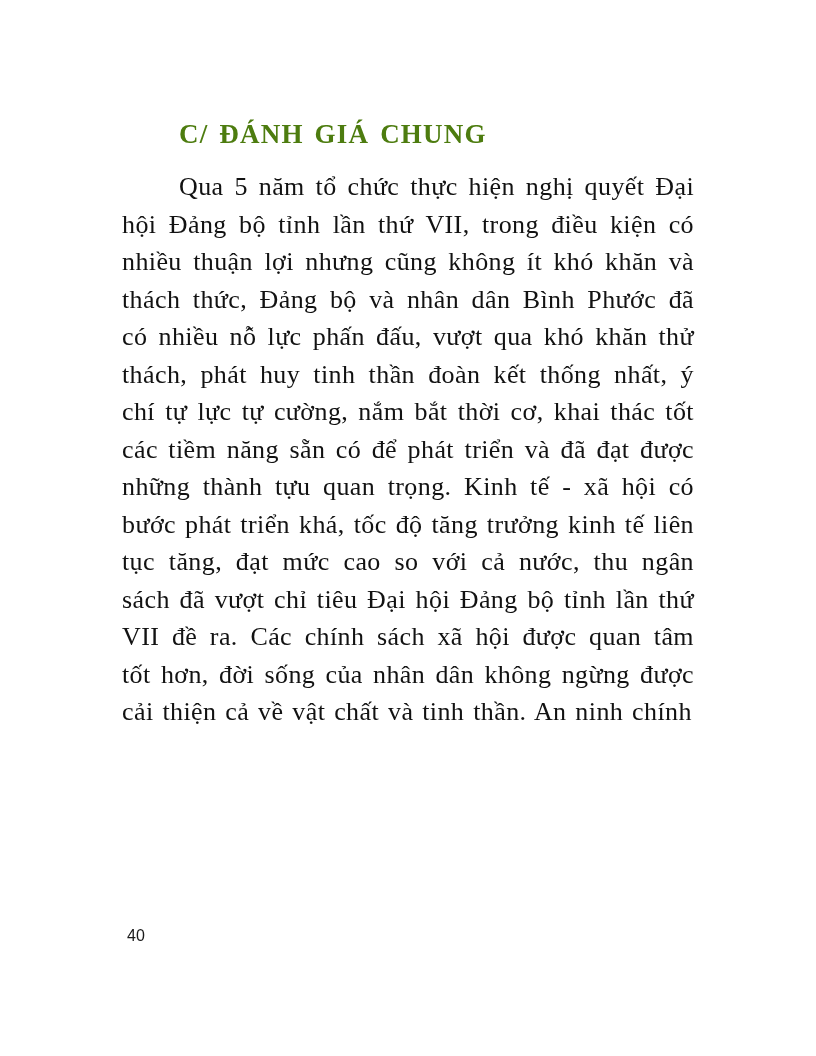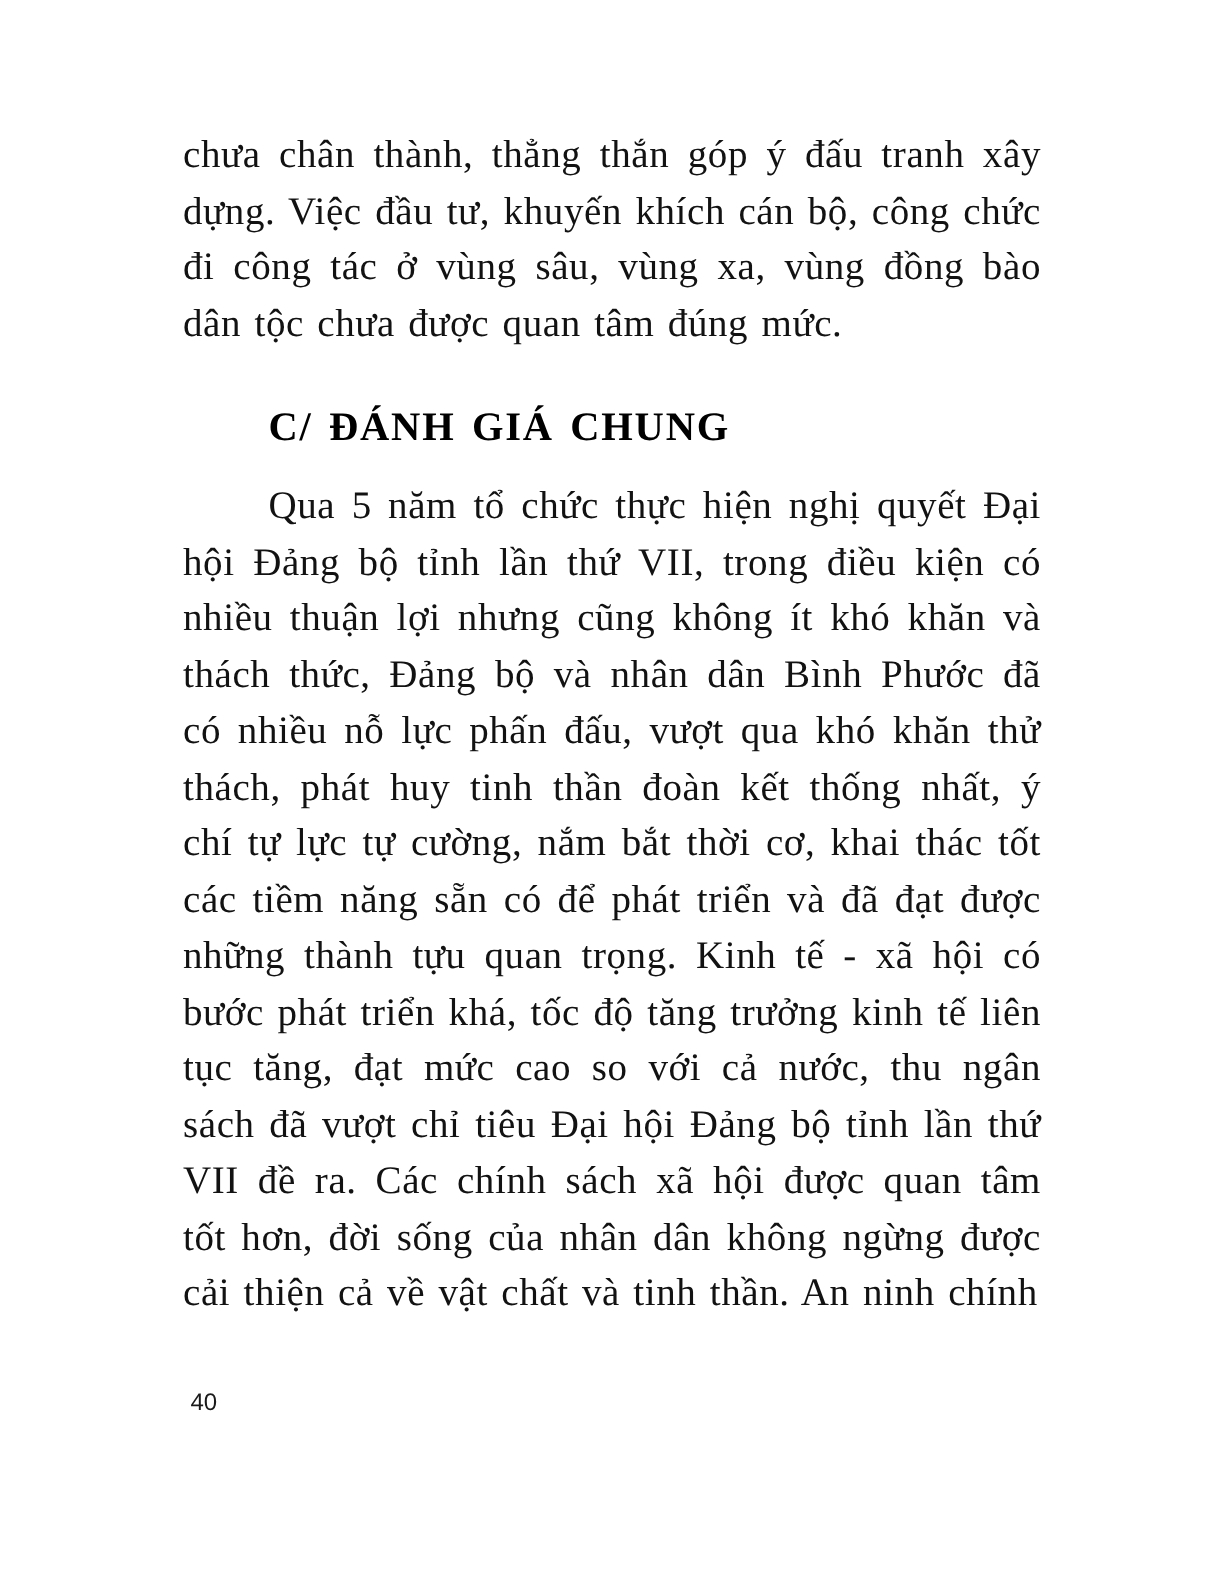--- a/index.html
+++ b/index.html
@@ -37,35 +37,34 @@
   .indented {
     text-indent: 57px;
   }
   .section-heading {
     margin: 33px 0 17px 0;
     padding-left: 57px;
     font-size: 27px;
     font-weight: bold;
     letter-spacing: 1.2px;
     word-spacing: 3px;
-    color: #000000;
+    color: #4d7c0f;
     line-height: 34px;
   }
   .page-number {
     position: absolute;
     left: 127px;
     top: 927px;
     font-family: "Liberation Sans", "DejaVu Sans", sans-serif;
     font-size: 16px;
     color: #1a1a1a;
   }
 </style>
 </head>
 <body>
 
 <div class="page">
   <div class="text-block">
-    <p class="body-paragraph continuation">chưa chân thành, thẳng thắn góp ý đấu tranh xây dựng. Việc đầu tư, khuyến khích cán bộ, công chức đi công tác ở vùng sâu, vùng xa, vùng đồng bào dân tộc chưa được quan tâm đúng mức.</p>
     <h2 class="section-heading">C/ ĐÁNH GIÁ CHUNG</h2>
     <p class="body-paragraph indented">Qua 5 năm tổ chức thực hiện nghị quyết Đại hội Đảng bộ tỉnh lần thứ VII, trong điều kiện có nhiều thuận lợi nhưng cũng không ít khó khăn và thách thức, Đảng bộ và nhân dân Bình Phước đã có nhiều nỗ lực phấn đấu, vượt qua khó khăn thử thách, phát huy tinh thần đoàn kết thống nhất, ý chí tự lực tự cường, nắm bắt thời cơ, khai thác tốt các tiềm năng sẵn có để phát triển và đã đạt được những thành tựu quan trọng. Kinh tế - xã hội có bước phát triển khá, tốc độ tăng trưởng kinh tế liên tục tăng, đạt mức cao so với cả nước, thu ngân sách đã vượt chỉ tiêu Đại hội Đảng bộ tỉnh lần thứ VII đề ra. Các chính sách xã hội được quan tâm tốt hơn, đời sống của nhân dân không ngừng được cải thiện cả về vật chất và tinh thần. An ninh chính</p>
   </div>
   <div class="page-number">40</div>
 </div>
 
 </body></html>

